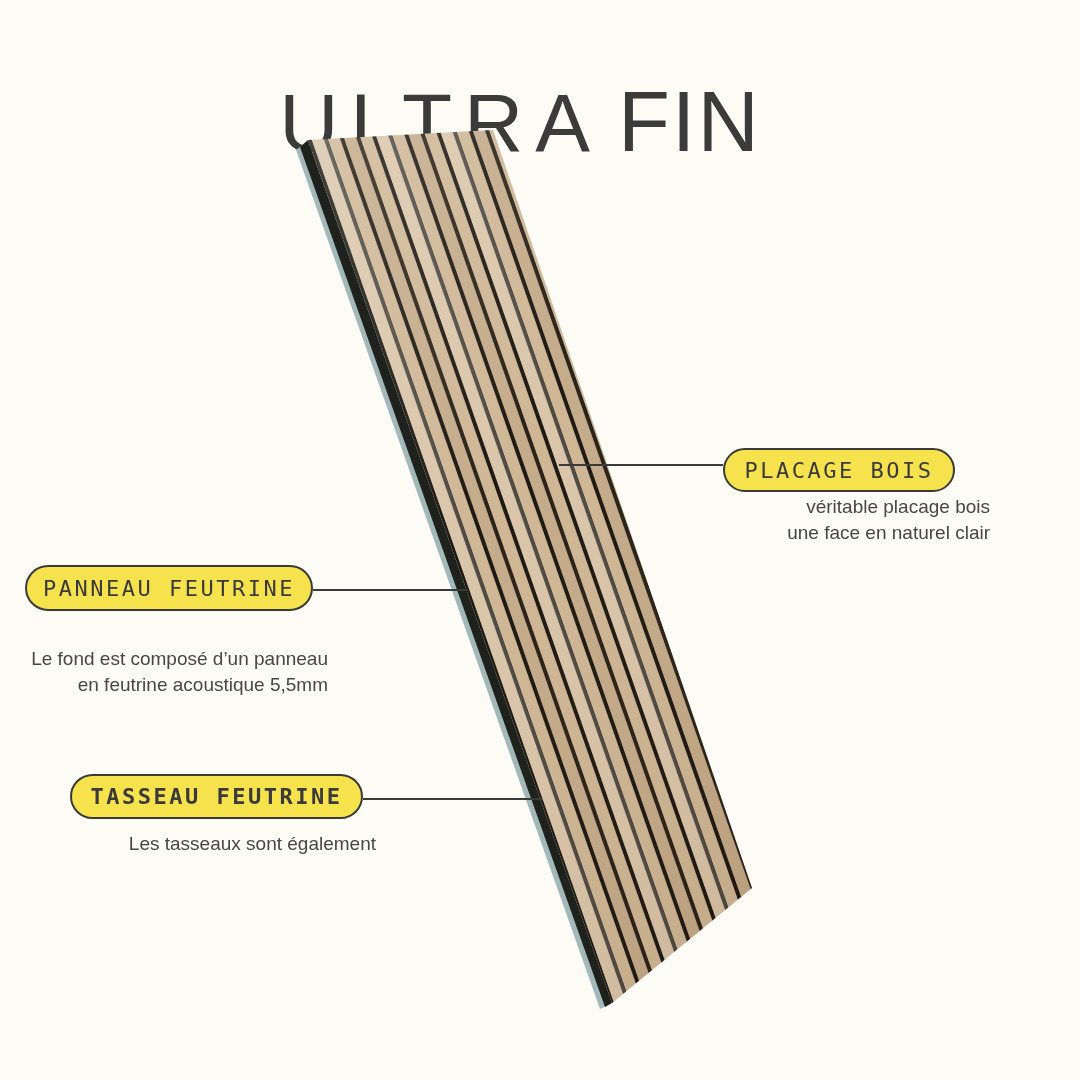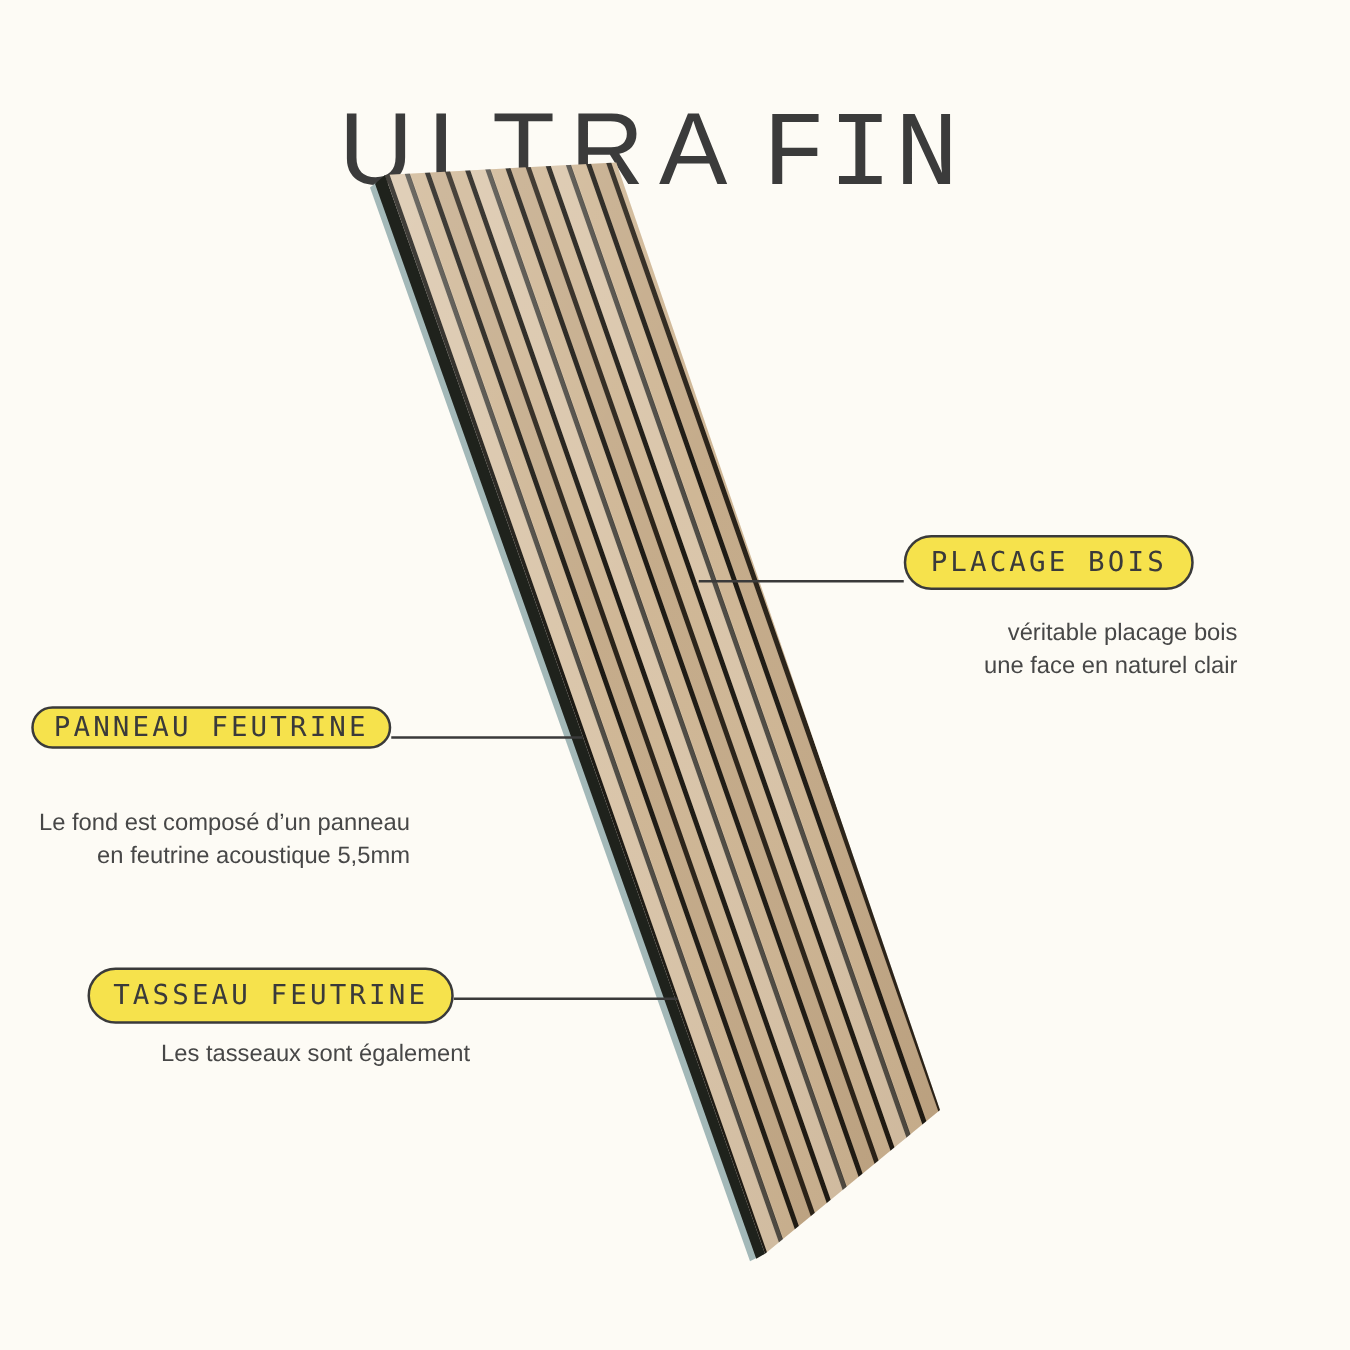--- a/index.html
+++ b/index.html
@@ -24,21 +24,21 @@
     transform: translateX(-20px);
     white-space: nowrap;
   }
   .title .t1 {
     font-family: "Liberation Sans", sans-serif;
     font-weight: 400;
     font-size: 82px;
     letter-spacing: 12px;
   }
   .title .t2 {
-    font-family: Liberation Mono, monospace;
+    font-family: Liberation Sans, sans-serif;
     font-weight: 400;
     font-size: 85px;
     letter-spacing: 2px;
     margin-left: 16px;
   }
 
   
   svg.scene { position: absolute; inset: 0; }
   .slat-base   { fill: var(--wood, #ceb593); }
   .slat-groove { fill: var(--wood-groove, #16130d); }
@@ -55,23 +55,23 @@
     justify-content: center;
     background: var(--badge-fill, #f6e24c);
     border: 2.5px solid var(--badge-border, #3a3a3a);
     border-radius: 30px;
     font-family: "DejaVu Sans Mono", monospace;
     font-size: 22px;
     letter-spacing: 2.5px;
     color: var(--badge-text, #3a3a3a);
     white-space: nowrap;
   }
-  .badge-placage  { left: 723px; top: 428px; width: 232px; height: 44px; }
-  .badge-panneau  { left: 25px;  top: 565px; width: 288px; height: 34px; }
-  .badge-tasseau  { left: 70px;  top: 774px; width: 293px; height: 45px; }
+  .badge-placage  { left: 723px; top: 448px; width: 232px; height: 44px; }
+  .badge-panneau  { left: 25px;  top: 565px; width: 288px; height: 46px; }
+  .badge-tasseau  { left: 70px;  top: 774px; width: 293px; height: 45px; font-weight: bold; }
 
   
   .desc {
     position: absolute;
     text-align: right;
     font-size: 19px;
     line-height: 1.38;
     color: var(--body-text, #474747);
   }
   .desc-placage { left: 690px; top: 494px; width: 300px; }

